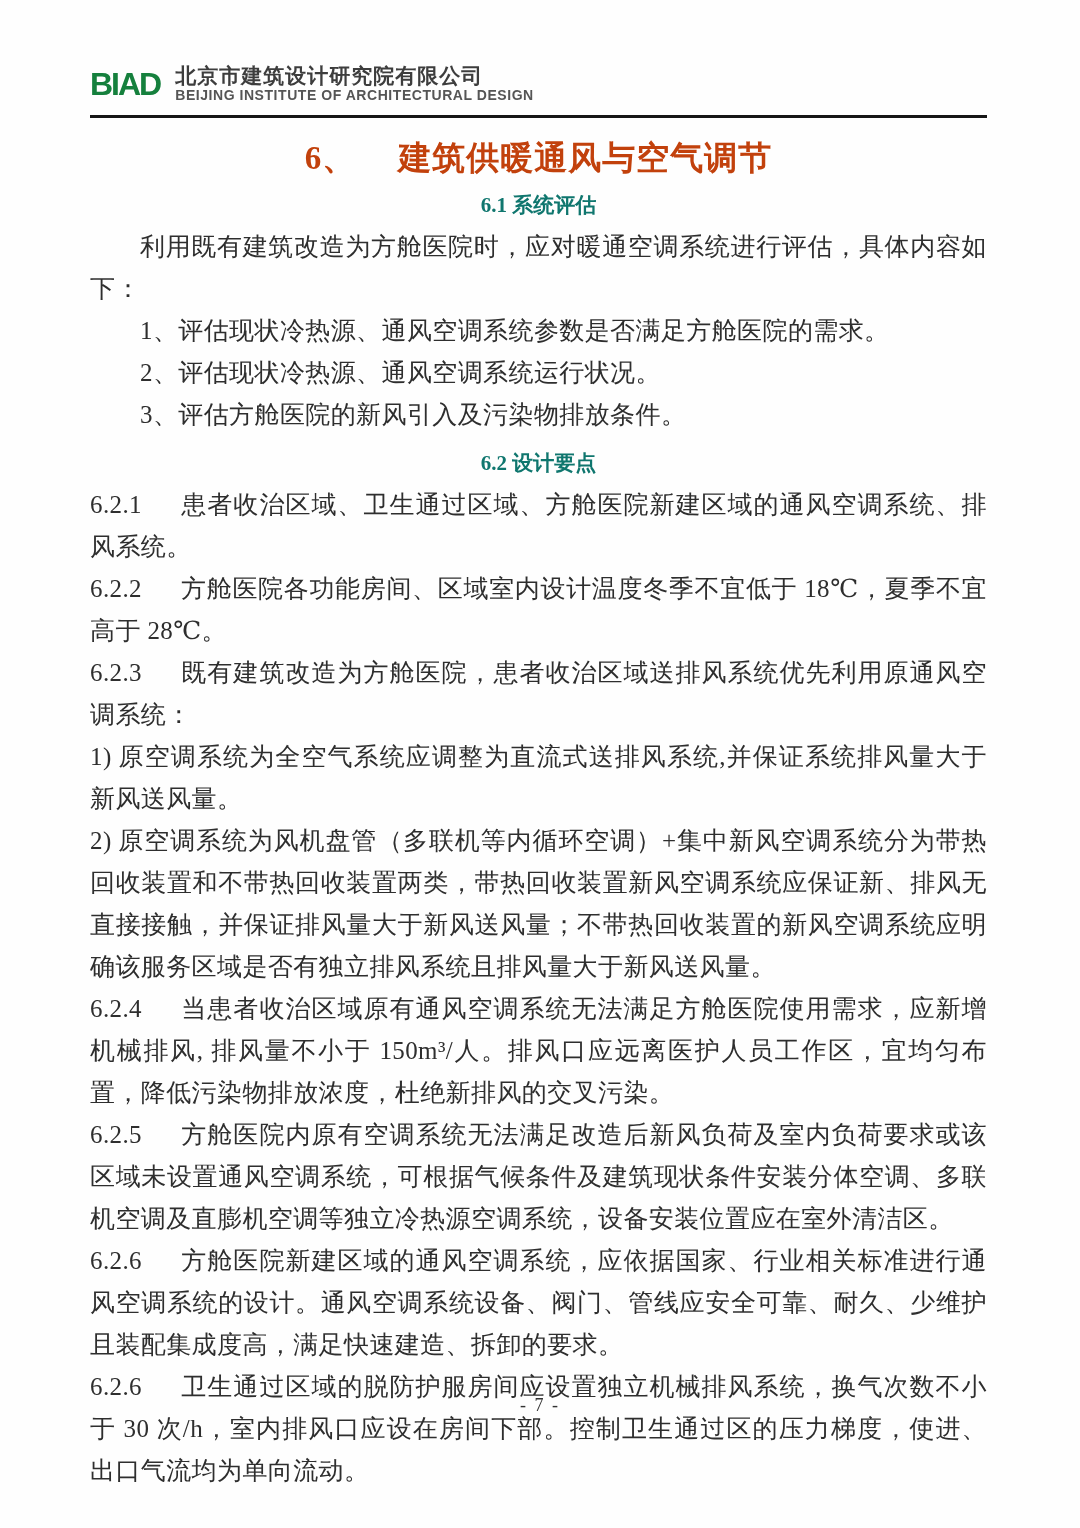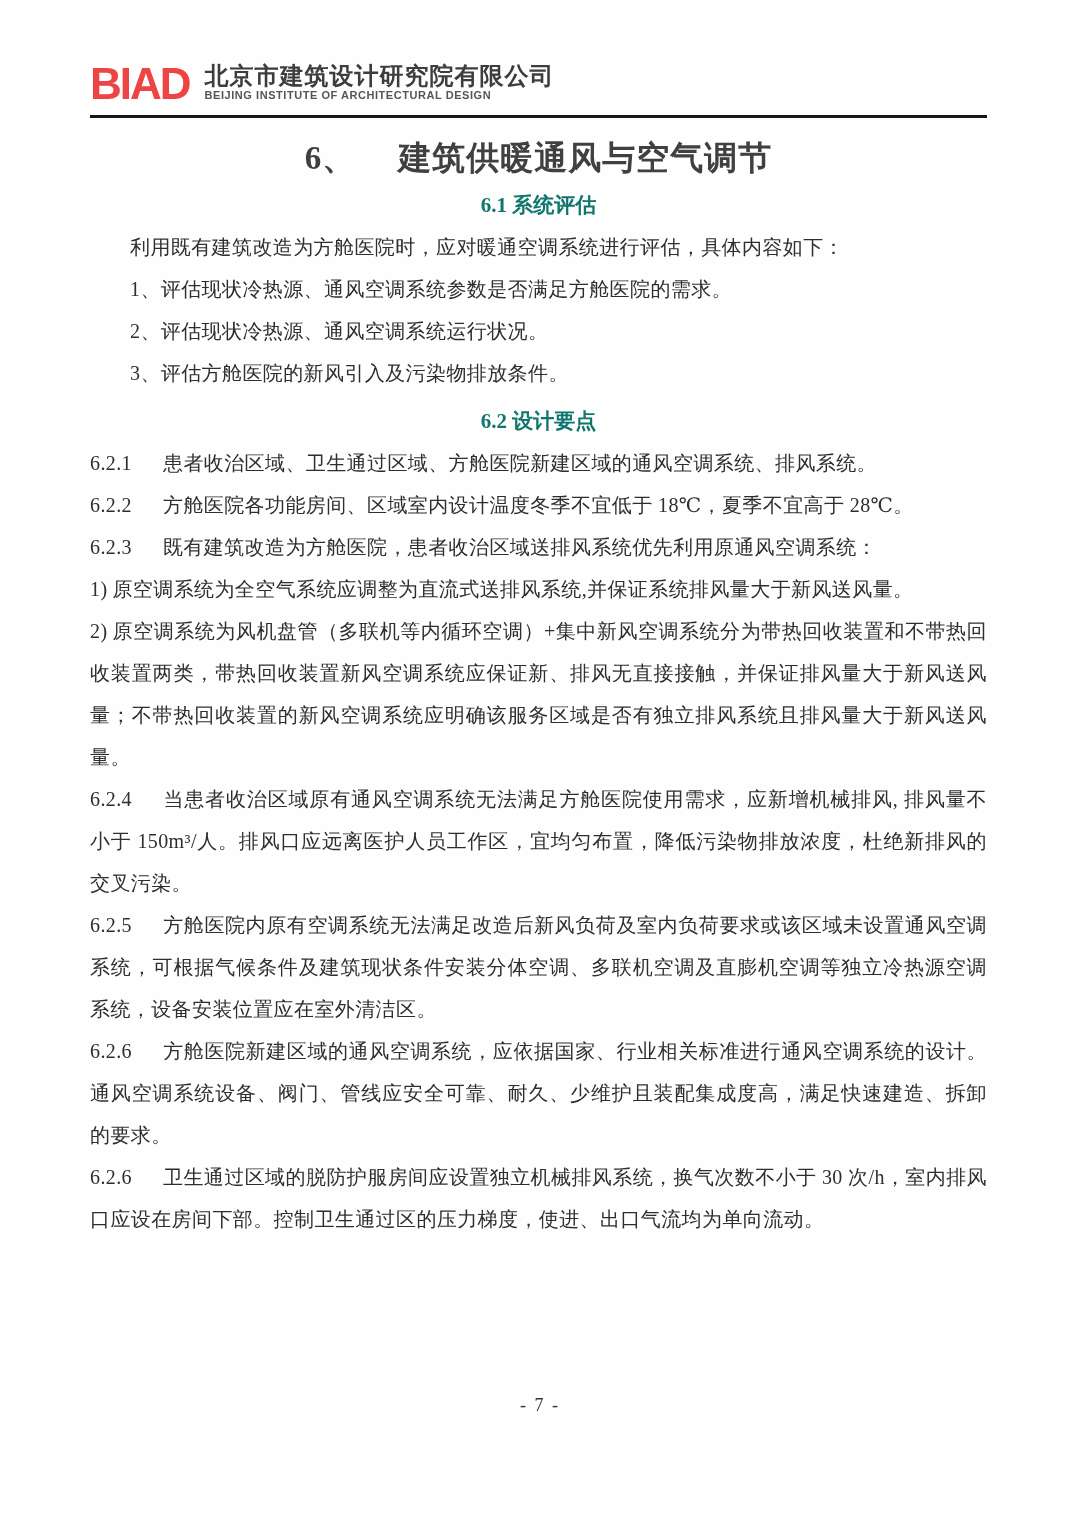--- a/index.html
+++ b/index.html
@@ -20,70 +20,70 @@
   .header {
     padding-top: 62px;
     padding-bottom: 9px;
     border-bottom: 3px solid #161616;
     display: flex;
     align-items: flex-start;
   }
   .logo-mark {
     font-family: "Liberation Sans", "DejaVu Sans", sans-serif;
     font-weight: bold;
-    font-size: 44px;
+    font-size: 32px;
     line-height: 44px;
     letter-spacing: -2px;
-    color: #ef4444;
+    color: #15803d;
     font-stretch: condensed;
   }
   .company {
     margin-left: 15px;
     padding-top: 2px;
     font-family: "Liberation Sans", "DejaVu Sans", sans-serif;
   }
   .company-cn {
-    font-size: 24px;
+    font-size: 21px;
     line-height: 24px;
     font-weight: bold;
     color: #3d3d3d;
     letter-spacing: 1px;
   }
   .company-en {
-    font-size: 11px;
+    font-size: 14px;
     line-height: 15px;
     font-weight: bold;
     color: #555555;
     letter-spacing: 0.55px;
   }
 
   
   .doc-title {
     margin: 20px 0 8px;
     text-align: center;
     font-size: 33px;
     line-height: 40px;
     font-weight: bold;
-    color: #404040;
+    color: #c2410c;
     letter-spacing: 1px;
   }
   .doc-title .title-num { margin-right: 42px; }
 
   .section-heading {
     margin: 12px 0 6px;
     text-align: center;
     font-size: 21px;
     line-height: 30px;
     font-weight: bold;
     color: #0f766e;
   }
 
   
   .body-text p {
-    font-size: 20px;
+    font-size: 25px;
     line-height: 42px;
     letter-spacing: 0.4px;
     text-align: justify;
   }
   p.intro { text-indent: 2em; }
   p.list-item { padding-left: 2em; }
   .clause-num { margin-right: 1.55em; white-space: nowrap; margin-top: 36px; }
   .clause-num.sub { margin-right: 0.25em; }
 
   

